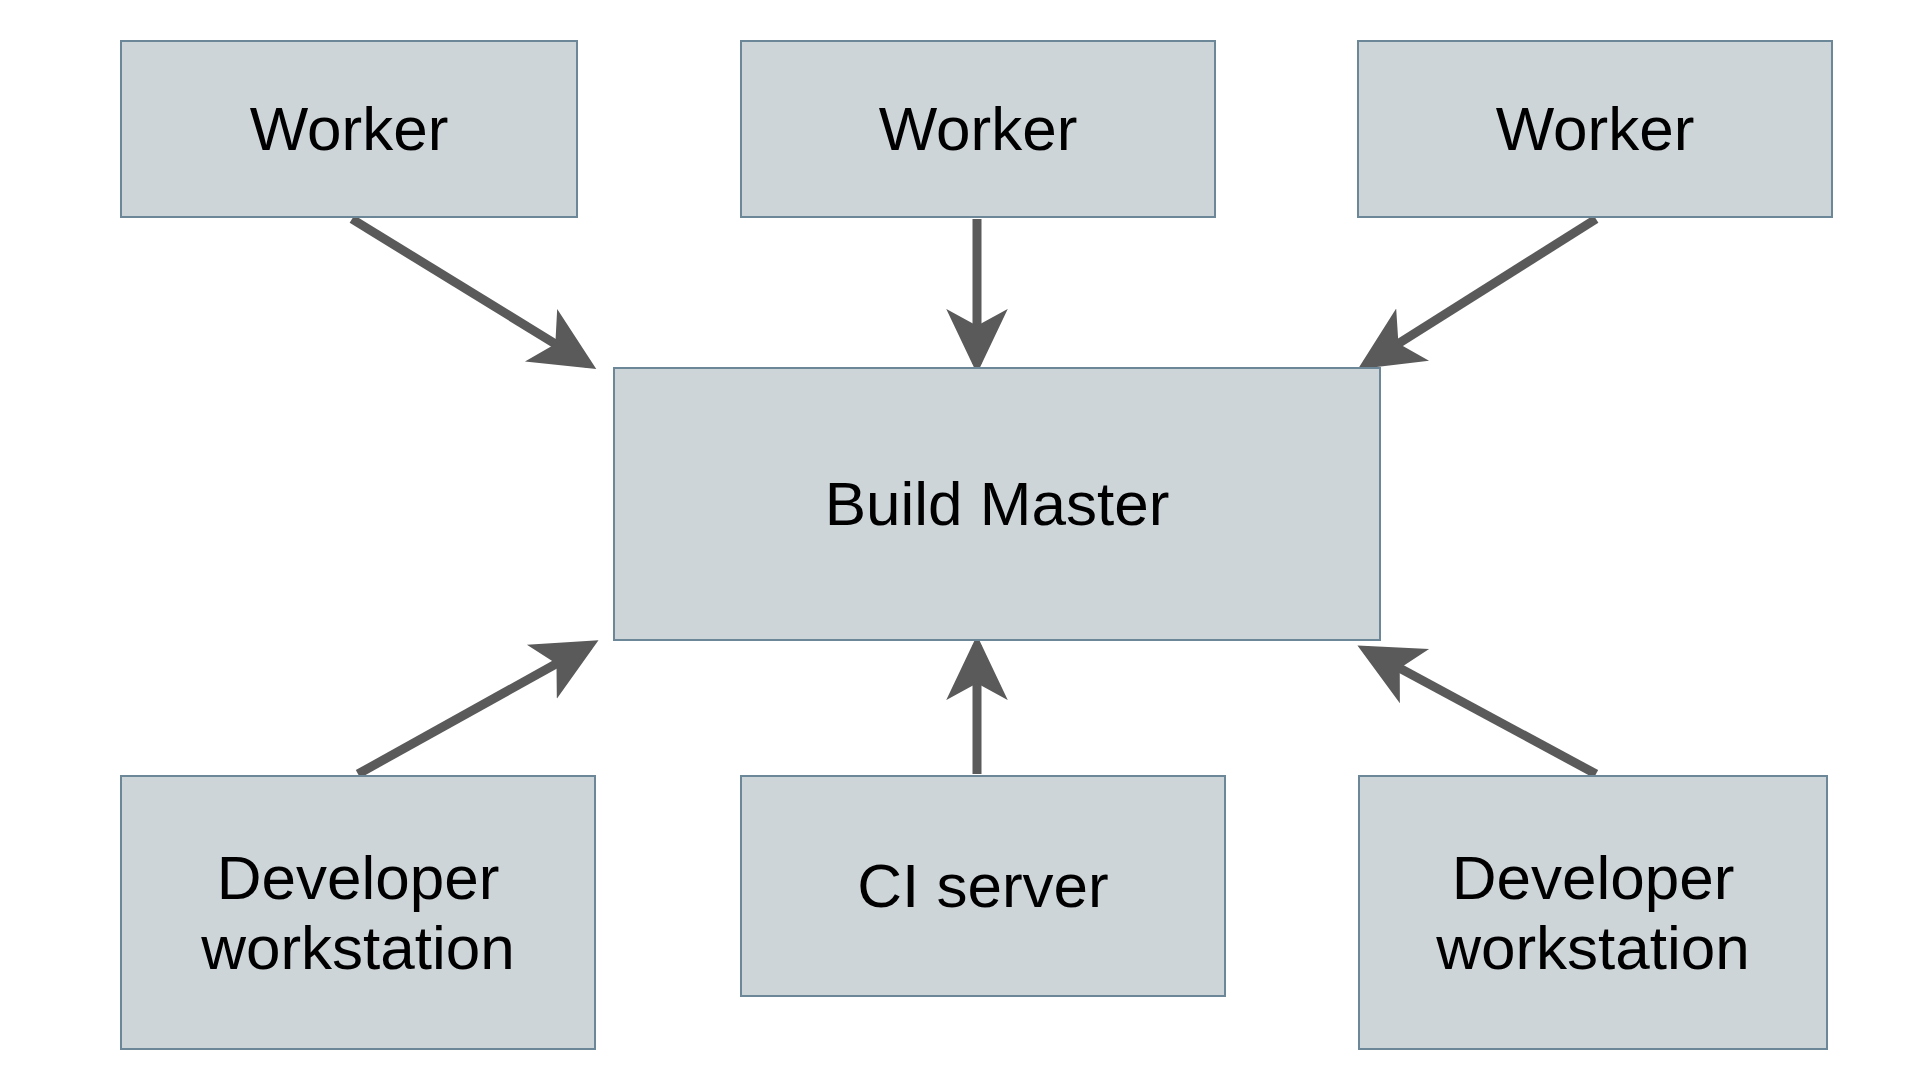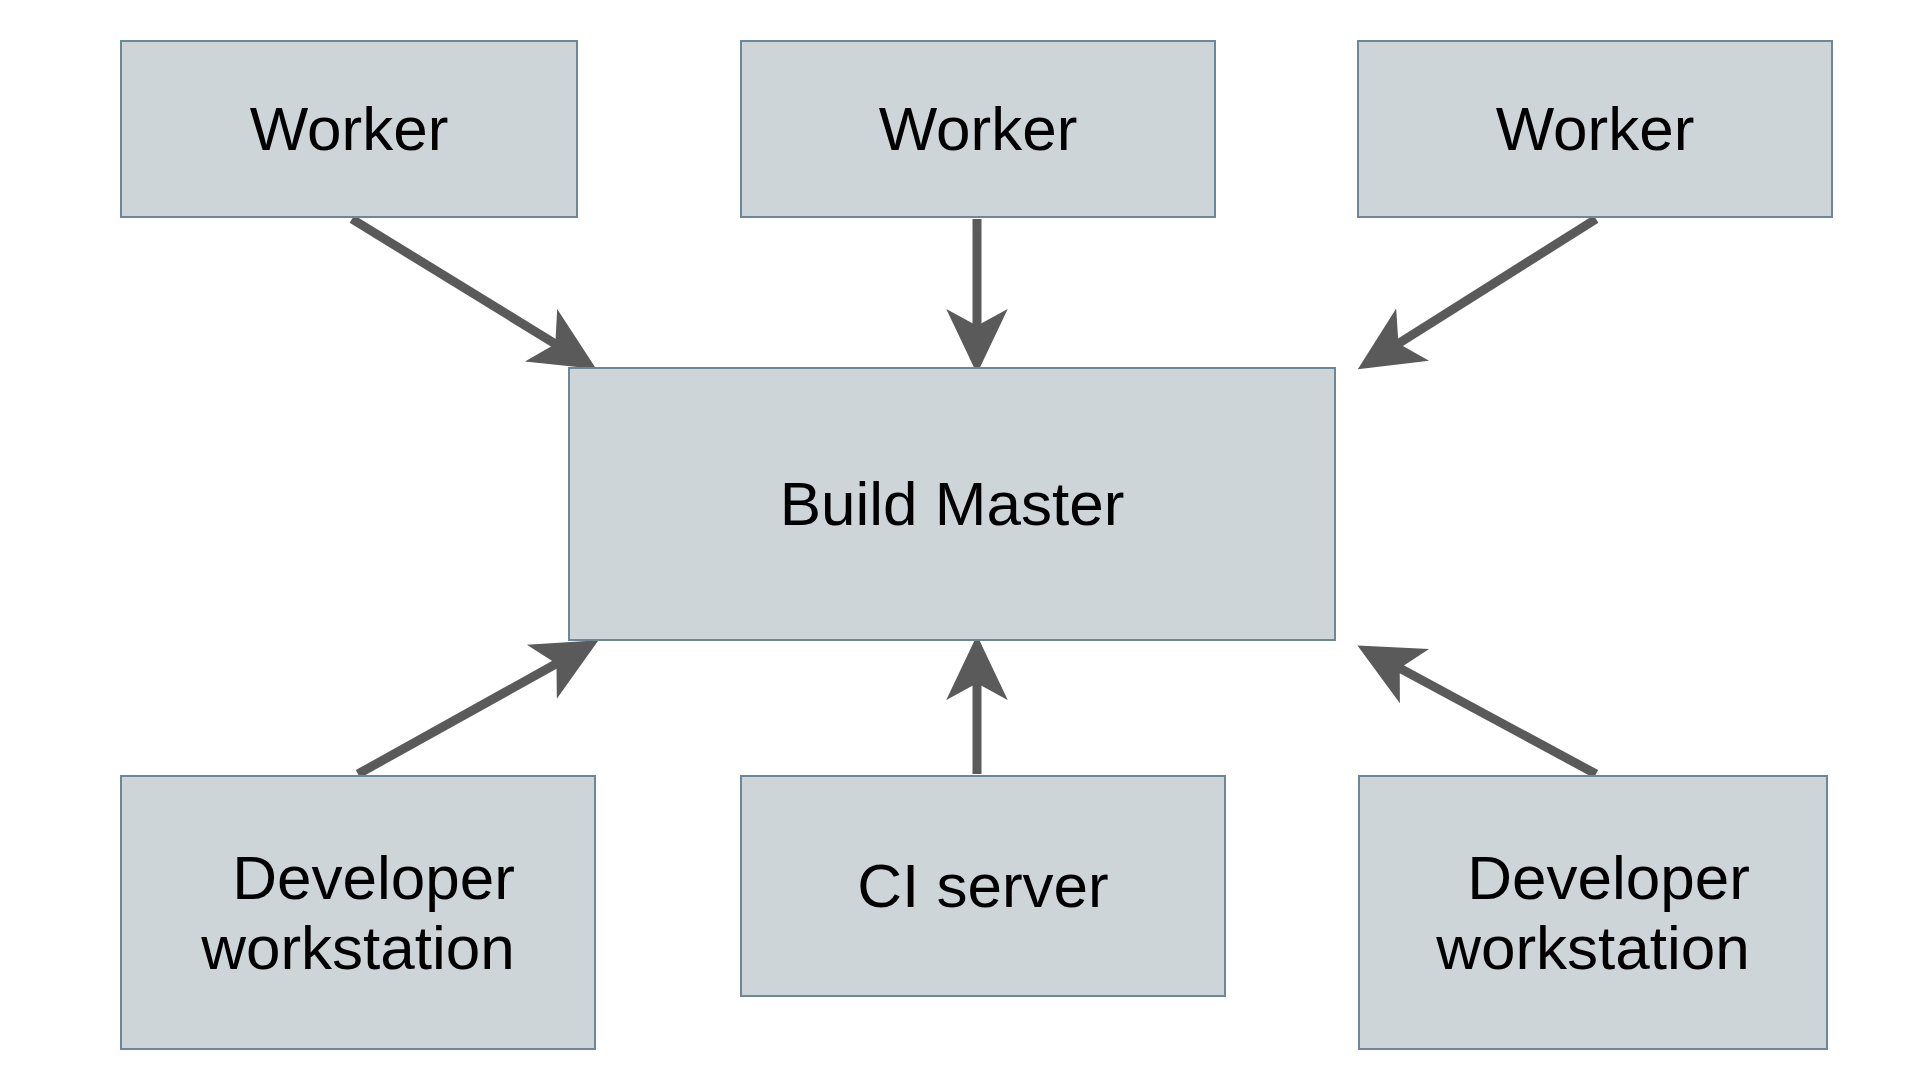--- a/index.html
+++ b/index.html
@@ -24,36 +24,36 @@
     pointer-events: none;
   }
   .node {
     position: absolute;
     box-sizing: border-box;
     background: #ced5d9;
     border: 2px solid #6c8898;
     display: flex;
     align-items: center;
     justify-content: center;
-    text-align: right;
+    text-align: center;
     color: #000000;
     line-height: 1.12;
     font-weight: 400;
   }
   .node-label {
     display: block;
     padding: 0 10px;
     white-space: pre-line;
   }
   
   .node-worker-left  { left: 120px;  top: 40px;  width: 458px; height: 178px; font-size: 62px; }
   .node-worker-mid   { left: 740px;  top: 40px;  width: 476px; height: 178px; font-size: 62px; }
   .node-worker-right { left: 1357px; top: 40px;  width: 476px; height: 178px; font-size: 62px; }
   
-  .node-build-master { left: 568px;  top: 367px; width: 768px; height: 274px; font-size: 62px; }
+  .node-build-master { left: 613px;  top: 367px; width: 768px; height: 274px; font-size: 62px; }
   
   .node-dev-left   { left: 120px;  top: 775px; width: 476px; height: 275px; font-size: 62px; }
   .node-ci         { left: 740px;  top: 775px; width: 486px; height: 222px; font-size: 62px; }
   .node-dev-right  { left: 1358px; top: 775px; width: 470px; height: 275px; font-size: 62px; }
 </style>
 </head>
 <body>
 
 <div id="canvas">
 

